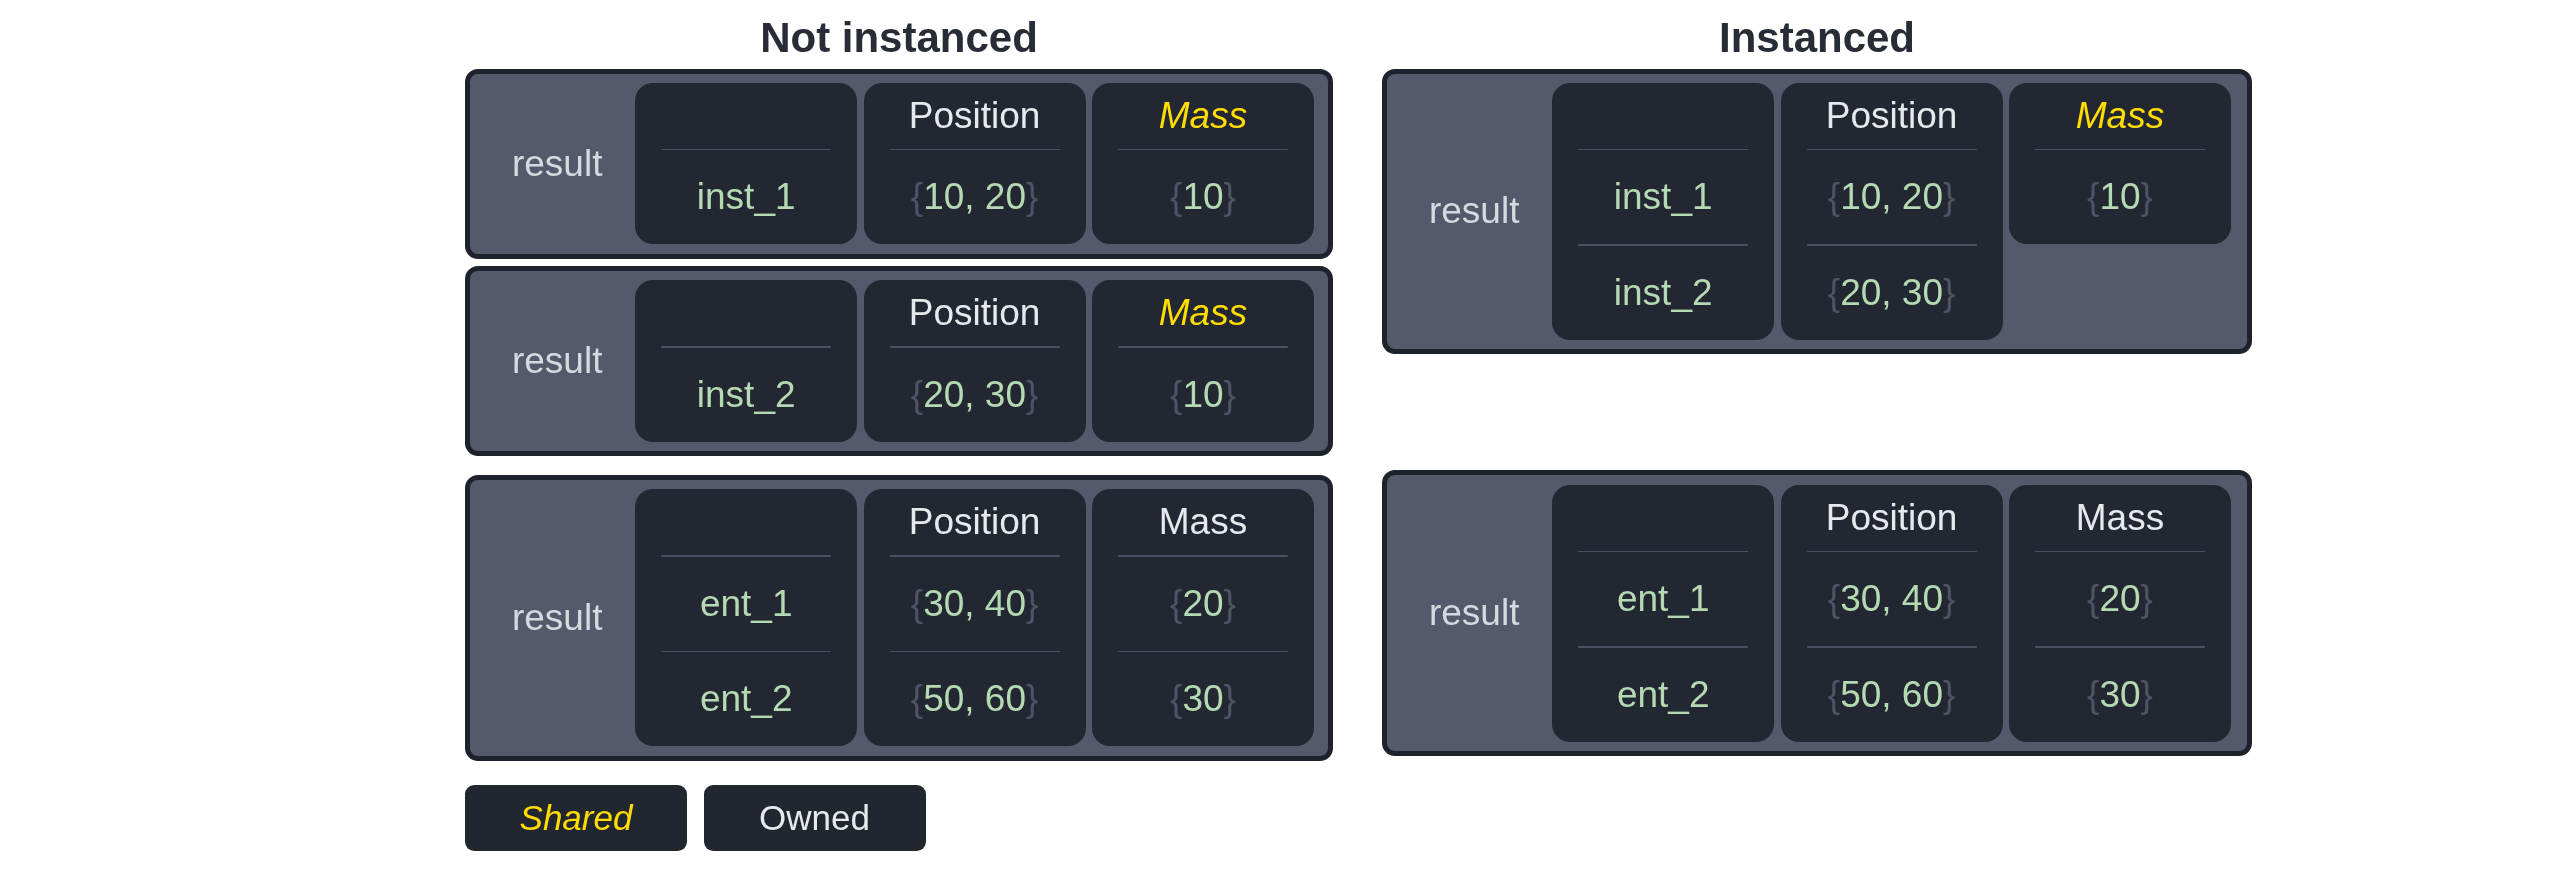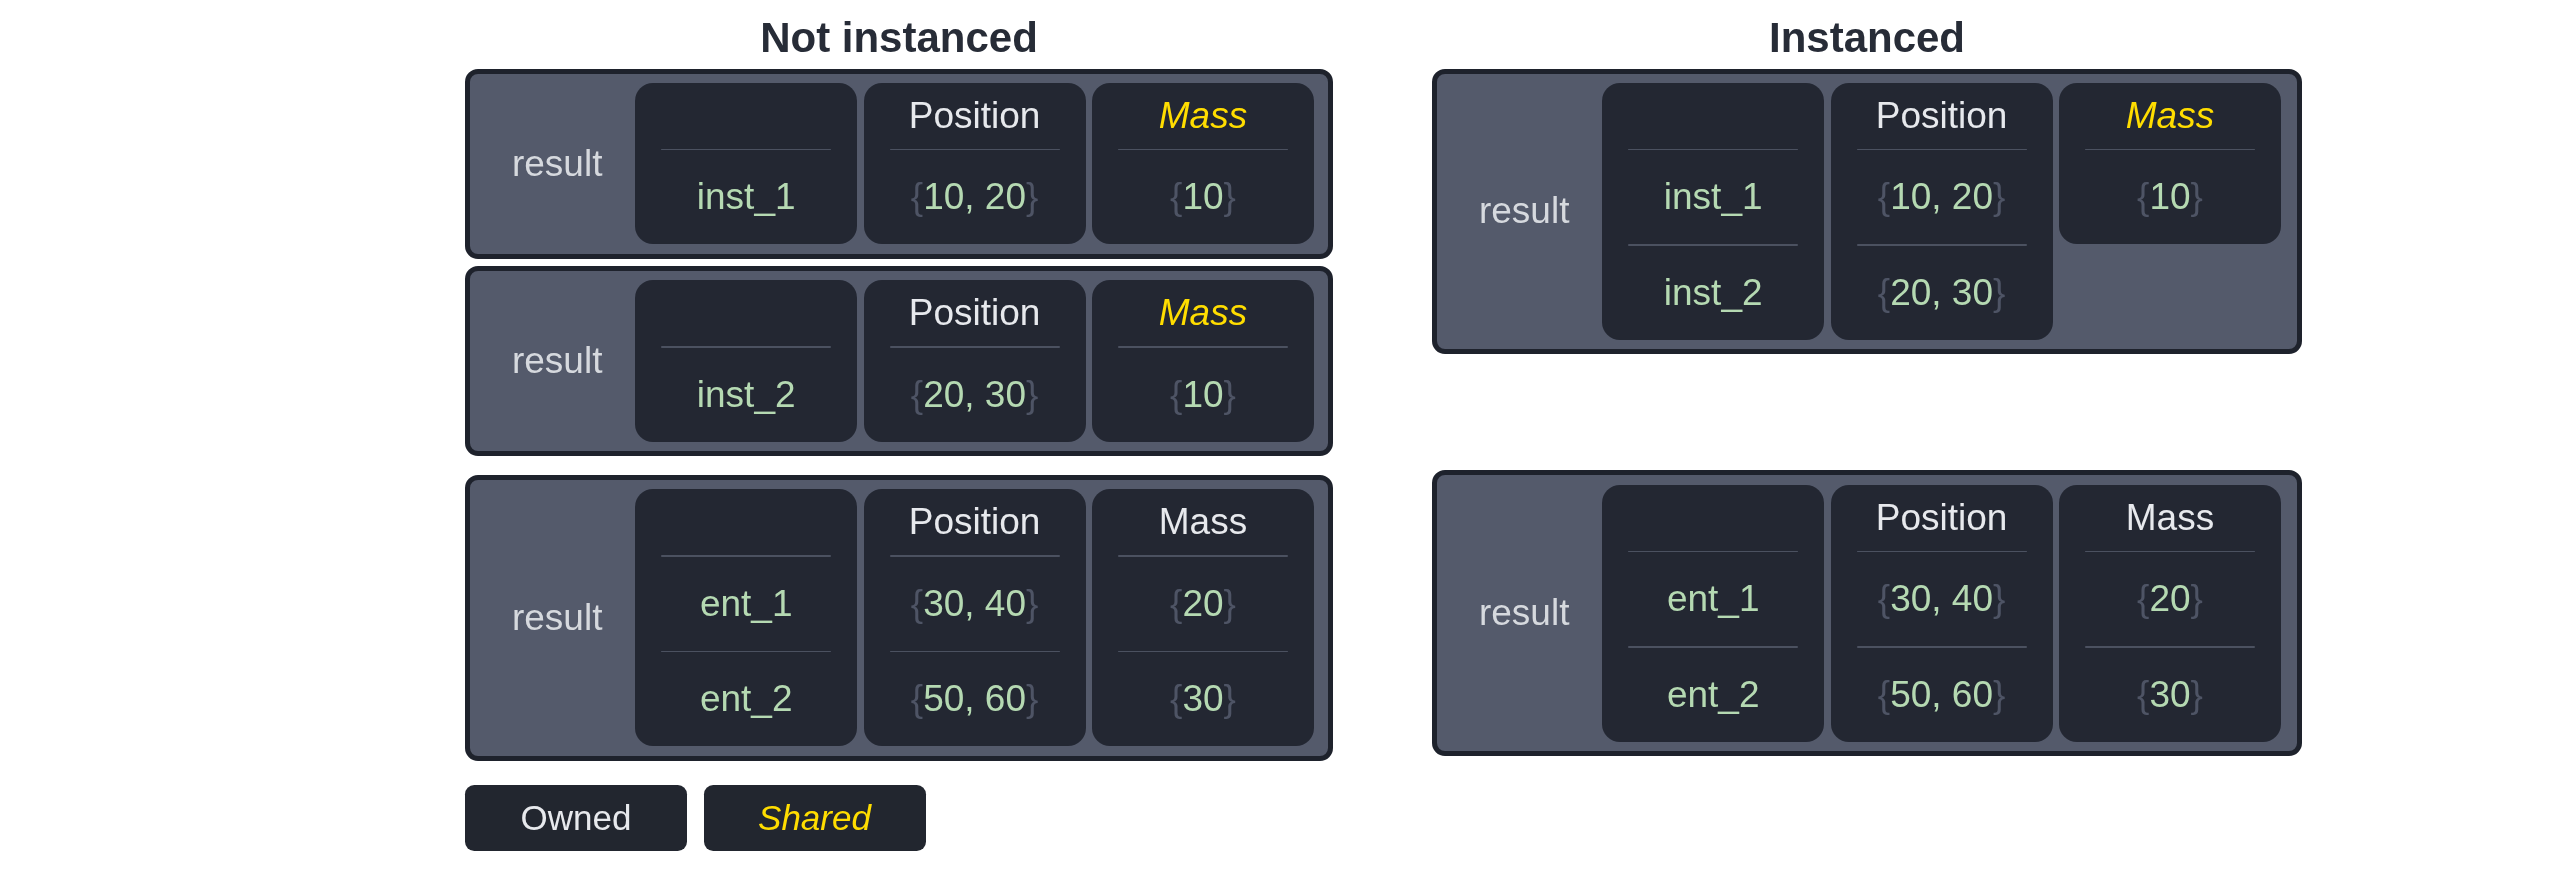--- a/index.html
+++ b/index.html
@@ -3,21 +3,21 @@
 <meta charset="utf-8">
 <style>
   html,body{margin:0;padding:0;}
   body{
     width:2576px;height:870px;position:relative;overflow:hidden;
     background:var(--page_bg,#ffffff);
     font-family:"Liberation Sans", sans-serif;
   }
   .panel{position:absolute;display:flex;flex-direction:column;padding-left:46px;}
   #panel-0{left:419px;top:13px;width:868px;}
-  #panel-1{left:1386px;top:13px;width:870px;}
+  #panel-1{left:1336px;top:13px;width:870px;}
   .panel-title{
     margin:0 0 5.5px 0;height:50px;line-height:50px;text-align:center;
     font-size:42px;font-weight:700;color:var(--title,#272c37);
   }
   .tables{display:flex;flex-direction:column;}
   #panel-0 .tables .tbl:nth-child(2){margin-top:7.3px;}
   #panel-0 .tables .tbl:nth-child(3){margin-top:18.4px;}
   #panel-1 .tables .tbl:nth-child(2){margin-top:116px;}
   .tbl{
     box-sizing:border-box;width:100%;
@@ -130,24 +130,24 @@
               <div class="sep"></div>
               <div class="cell"><span class="brace">{</span><span class="val">20</span><span class="brace">}</span></div>
               <div class="sep"></div>
               <div class="cell"><span class="brace">{</span><span class="val">30</span><span class="brace">}</span></div>
             </div>
           </div>
         </div>
       </div>
     <div class="legend">
       <div class="chip">
+        <span class="shared-text">Shared</span>
+      </div>
+      <div class="chip">
         <span class="owned-text">Owned</span>
-      </div>
-      <div class="chip">
-        <span class="shared-text">Shared</span>
       </div>
     </div>
   </section>
 
   <section class="panel" id="panel-1">
     <h2 class="panel-title">Instanced</h2>
     <div class="tables">
         <div class="tbl">
           <div class="result-cell">result</div>
           <div class="cols">

